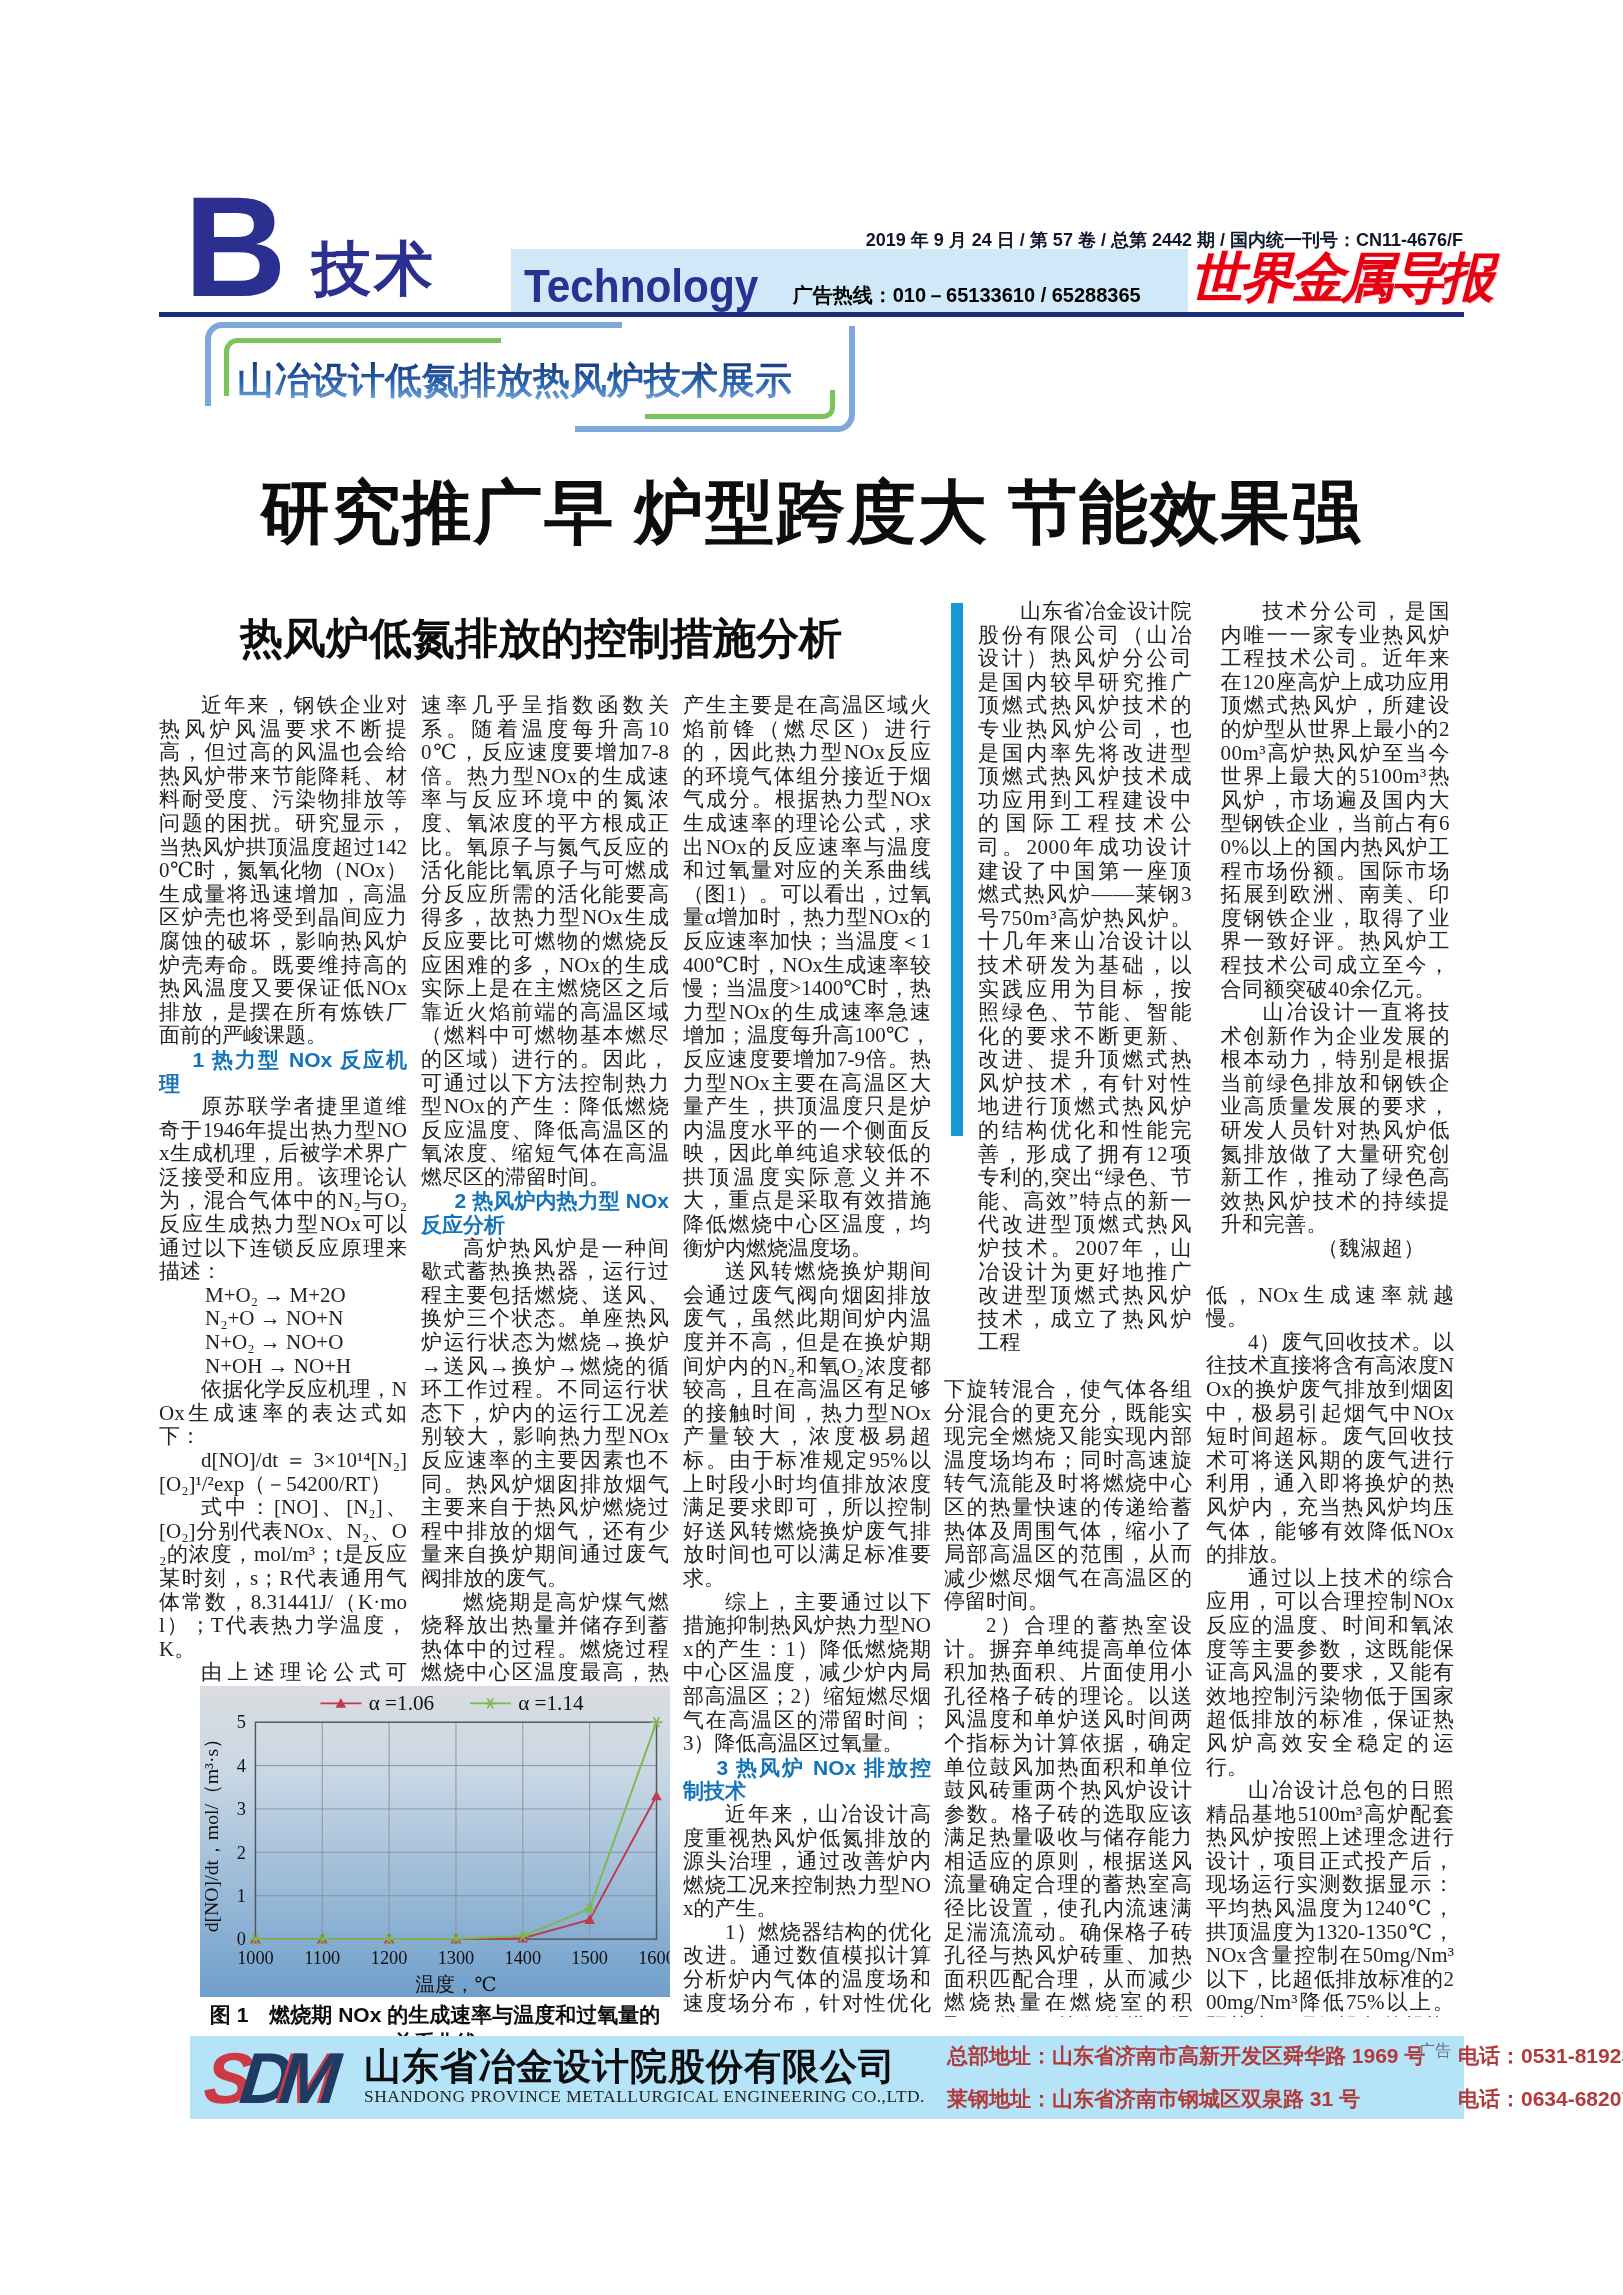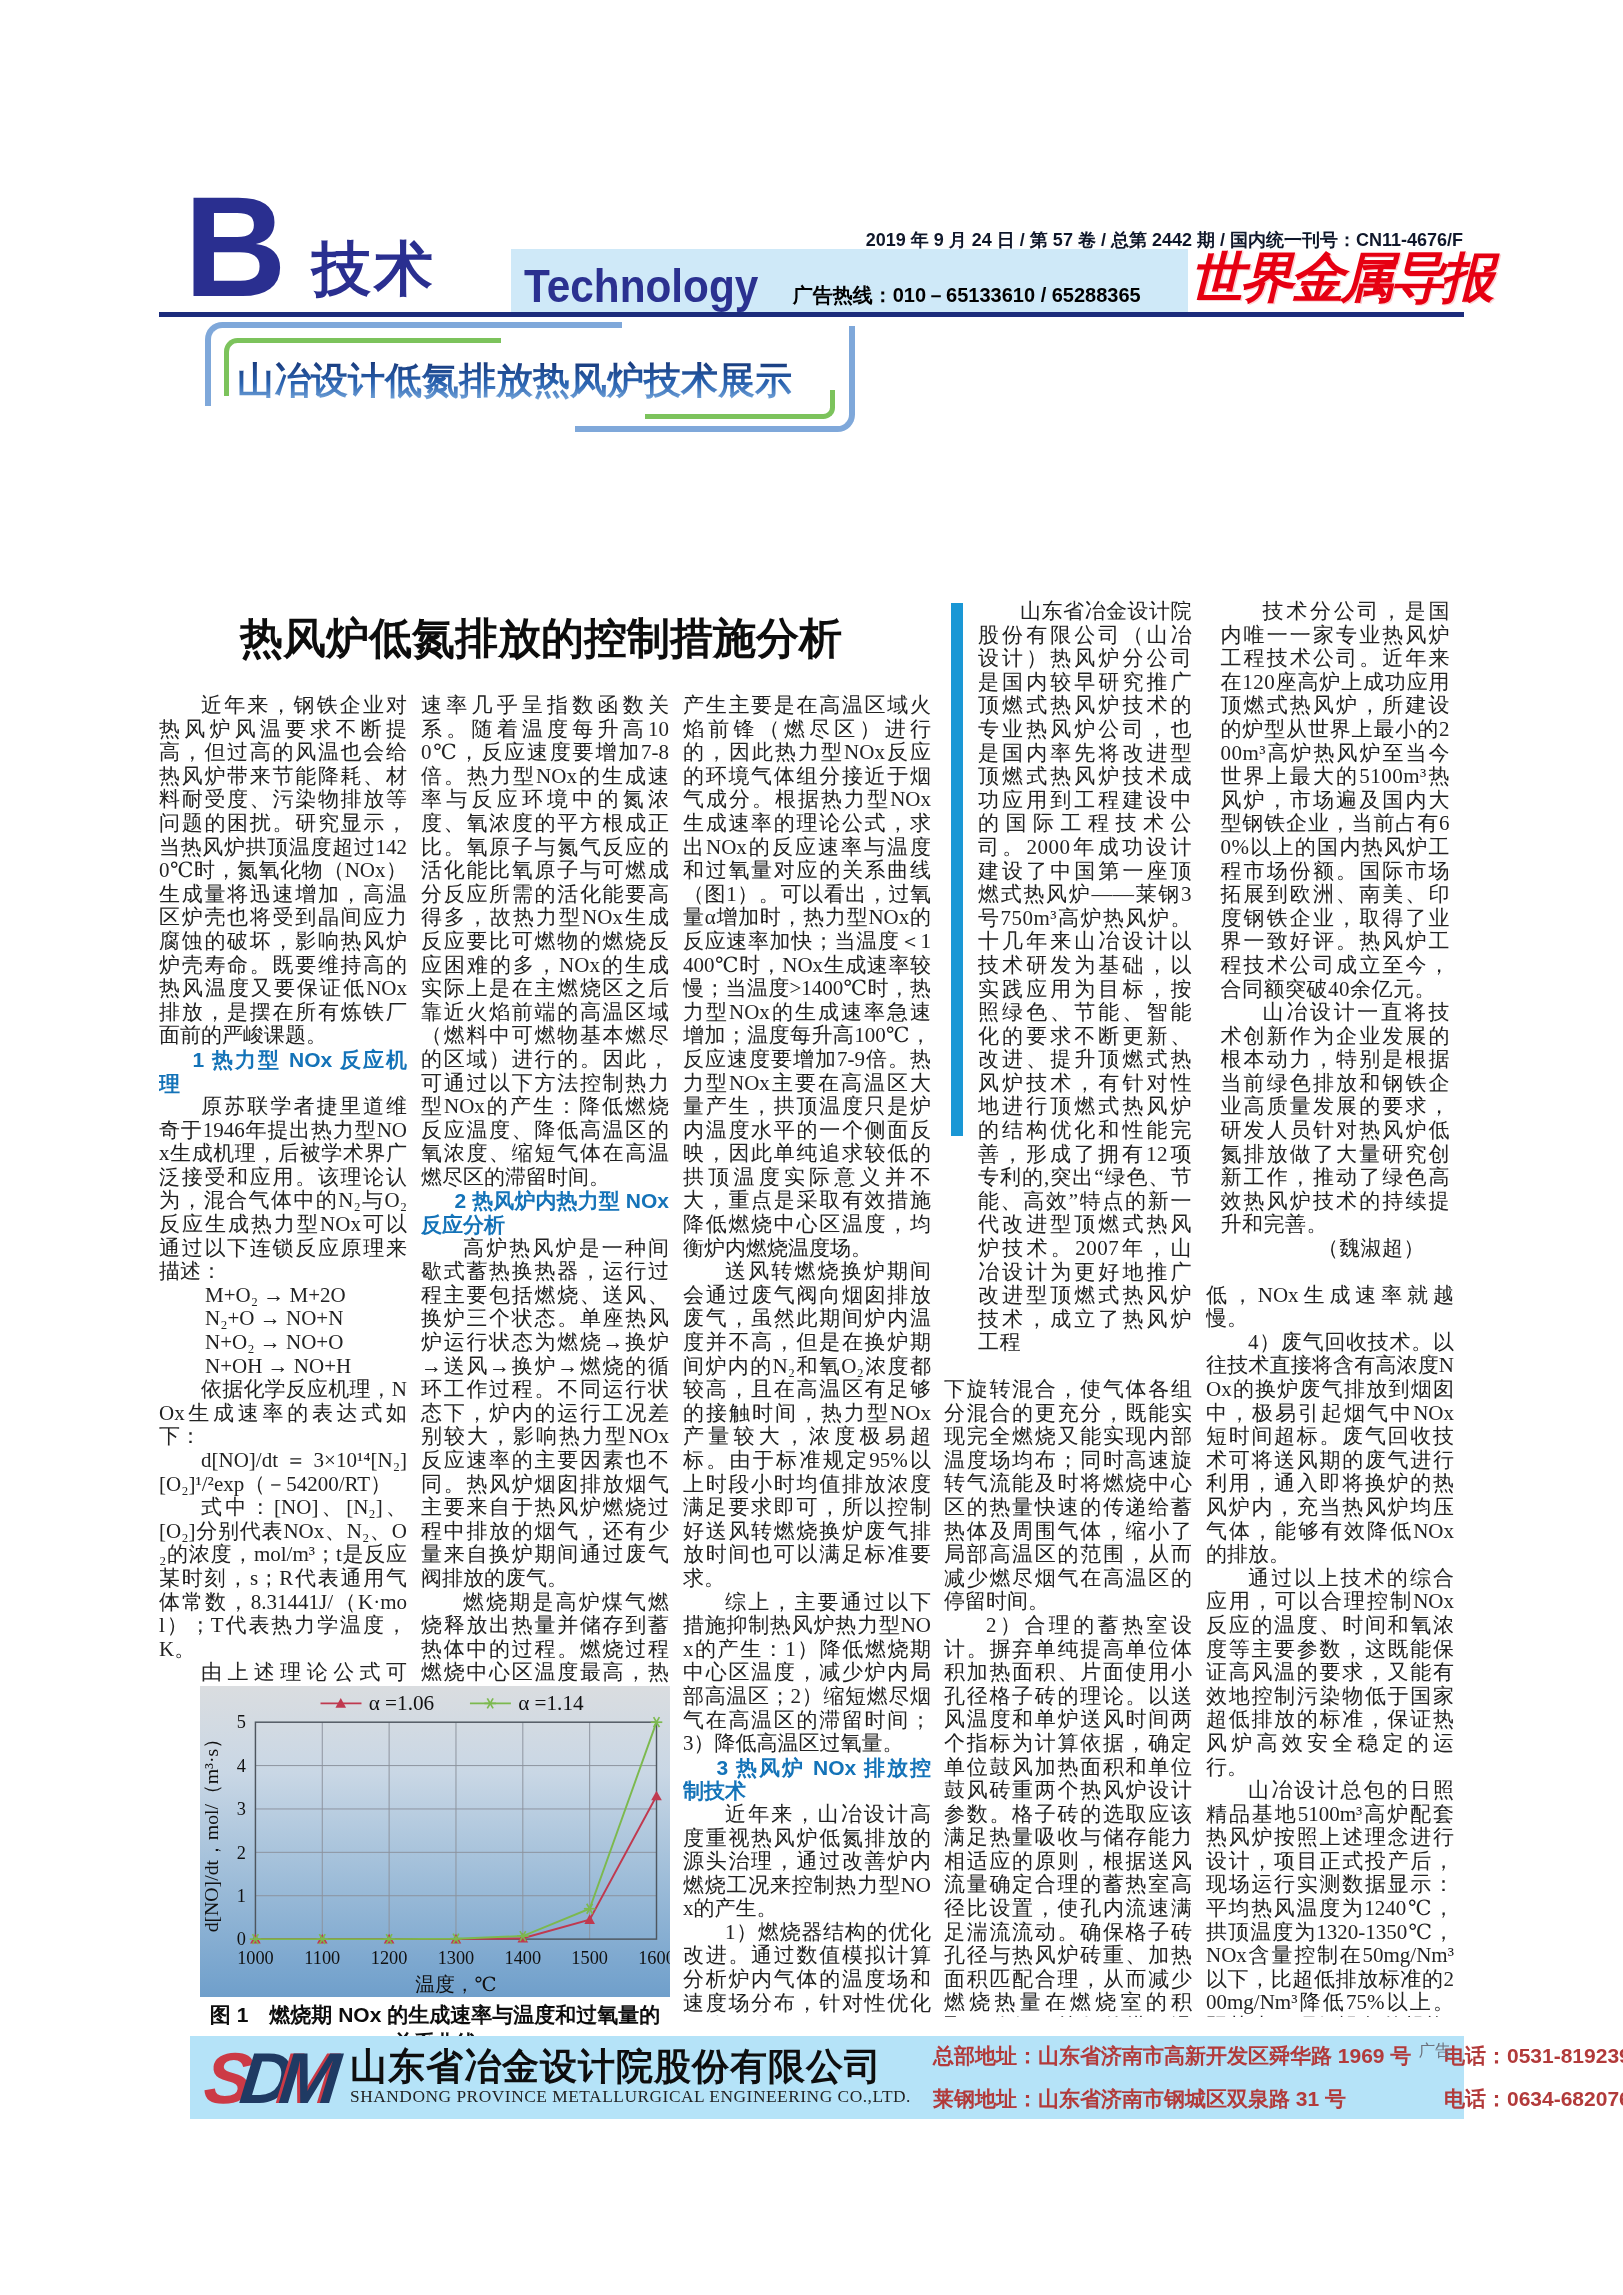--- a/index.html
+++ b/index.html
@@ -67,21 +67,21 @@
   .legend{font:44px "Liberation Serif","DejaVu Serif",serif;fill:#101010}
   .fig-caption{position:absolute;left:200px;top:2001px;width:470px;text-align:center;font-weight:bold;
         font-size:21px;font-family:"Liberation Sans","DejaVu Sans",sans-serif;color:#0d0d0d}
   
   .footer{position:absolute;left:190px;top:2036px;width:1274px;height:83px;background:#b5e3f8;
         display:flex;align-items:center;padding:0 14.5px;box-sizing:border-box}
   .sdm{font-family:"Liberation Sans","DejaVu Sans",sans-serif;font-weight:900;font-style:italic;
         font-size:72px;line-height:1;letter-spacing:-12.5px;transform:skewX(-6deg);white-space:nowrap;
         padding-right:19px}
   .sdm .l1{color:#cc3a46}.sdm .l2{color:#1f3a63}.sdm .l3{color:#1f3a63;text-shadow:-2.9px 0 0 #cc3a46}
-  .company{margin-left:4px}
+  .company{margin-left:18px}
   .company-cn{font-size:37px;font-weight:bold;color:#0e0e0e;letter-spacing:1px;line-height:1.05;white-space:nowrap}
   .company-en{font-size:17.4px;color:#222;letter-spacing:0.5px;white-space:nowrap}
   .foot-red{margin-left:22px;font-family:"Liberation Sans","DejaVu Sans",sans-serif;font-weight:bold;
         font-size:21px;color:#b23a3a;display:flex;flex-direction:column;gap:14.5px;white-space:nowrap}
   .foot-row{display:flex}
   .foot-addr{display:inline-block;width:511px}
   .ad-label{position:absolute;right:12.5px;top:3.9px;font-family:"Liberation Sans","DejaVu Sans",sans-serif;
         font-size:16.4px;color:#6d727d}
 </style>
 </head>
@@ -100,20 +100,21 @@
   <div class="header-rule"></div>
 
   <div class="banner">
     <div class="brk brk-tl-b"></div>
     <div class="brk brk-tl-g"></div>
     <div class="brk brk-br-b"></div>
     <div class="brk brk-br-g"></div>
     <div class="banner-text">山冶设计低氮排放热风炉技术展示</div>
   </div>
 
+  <div class="headline">研究推广早 炉型跨度大 节能效果强</div>
   <div class="subtitle">热风炉低氮排放的控制措施分析</div>
 
   <section class="col c1">
       <p class="blk blk-p">近年来，钢铁企业对热风炉风温要求不断提高，但过高的风温也会给热风炉带来节能降耗、材料耐受度、污染物排放等问题的困扰。研究显示，当热风炉拱顶温度超过1420℃时，氮氧化物（NOx）生成量将迅速增加，高温区炉壳也将受到晶间应力腐蚀的破坏，影响热风炉炉壳寿命。既要维持高的热风温度又要保证低NOx排放，是摆在所有炼铁厂面前的严峻课题。</p>
       <p class="blk blk-h">1 热力型 NOx 反应机理</p>
       <p class="blk blk-p">原苏联学者捷里道维奇于1946年提出热力型NOx生成机理，后被学术界广泛接受和应用。该理论认为，混合气体中的N₂与O₂反应生成热力型NOx可以通过以下连锁反应原理来描述：</p>
       <p class="blk blk-eq">M+O₂ → M+2O</p>
       <p class="blk blk-eq">N₂+O → NO+N</p>
       <p class="blk blk-eq">N+O₂ → NO+O</p>
       <p class="blk blk-eq">N+OH → NO+H</p>

